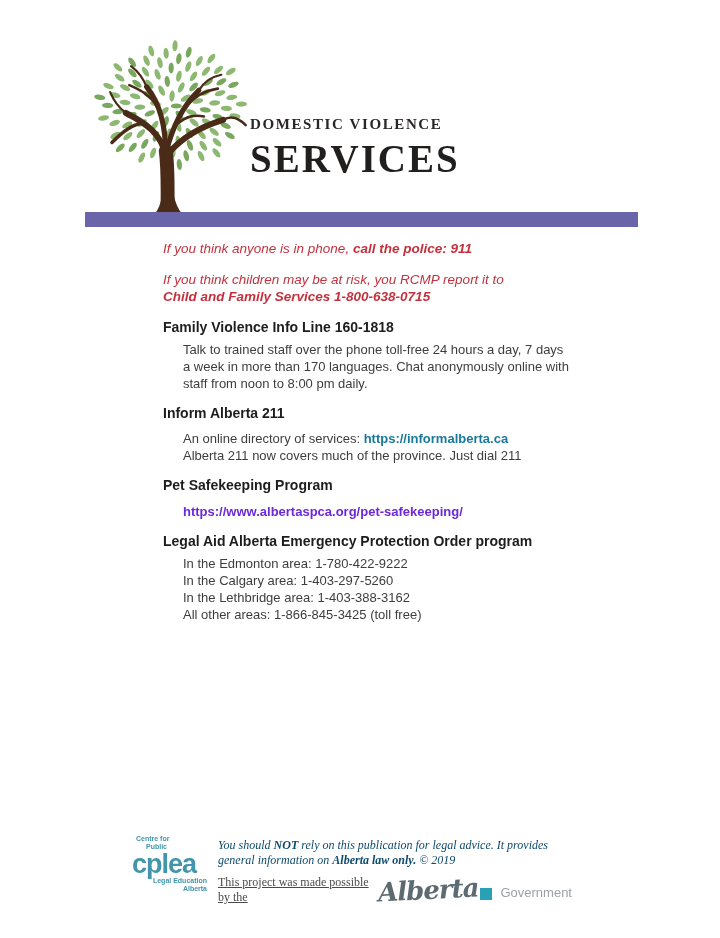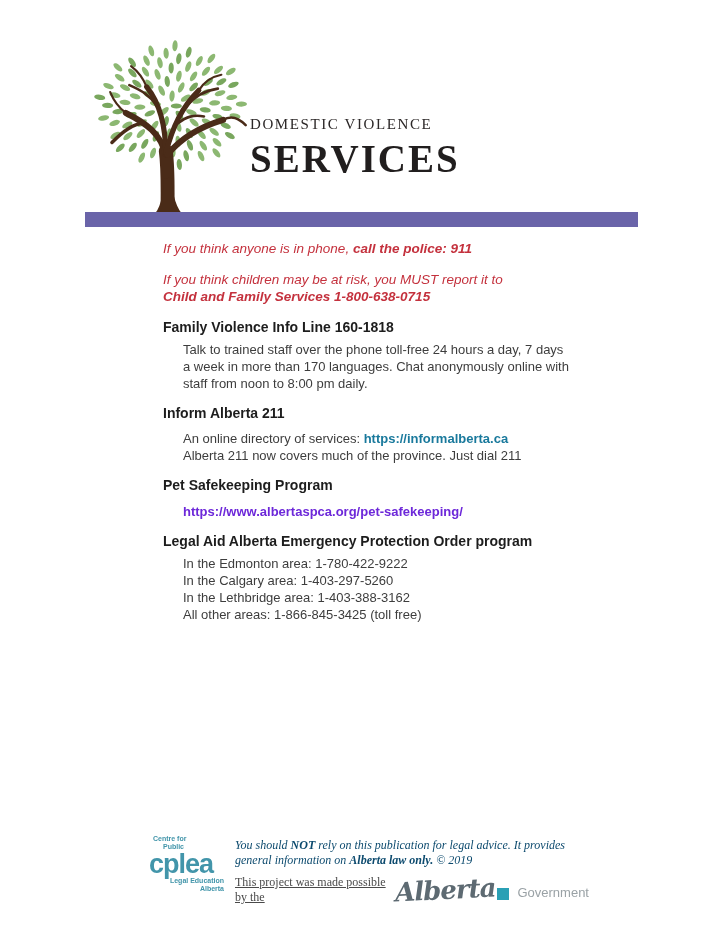--- a/index.html
+++ b/index.html
@@ -8,21 +8,21 @@
     position:relative; width:720px; height:938px; margin:0 auto;
     background:#ffffff; overflow:hidden;
     font-family:"Liberation Sans","DejaVu Sans",sans-serif;
     color:#3d3d3d;
   }
   
   .tree-wrap { position:absolute; left:84px; top:40px; width:174px; height:178px; }
   .title-block { position:absolute; left:250px; top:116px; color:#262223; }
   .title-line1 {
     font-family:"Liberation Serif","DejaVu Serif",serif;
-    font-weight:normal; font-size:15px; letter-spacing:1.6px; color:#2b2727;
+    font-weight:bold; font-size:15px; letter-spacing:1.6px; color:#2b2727;
   }
   .title-line2 {
     font-family:"Liberation Serif","DejaVu Serif",serif;
     font-weight:bold; font-size:39px; letter-spacing:2px; color:#211e1e;
     margin-top:3px;
   }
   .purple-bar { position:absolute; left:85px; top:212px; width:553px; height:15px; }
   
   .content { position:absolute; left:163px; top:240px; width:440px; }
   .alert { font-style:italic; font-size:13.5px; line-height:17px; }
@@ -32,21 +32,21 @@
   .sec-heading {
     font-weight:bold; font-size:14px; line-height:18px; color:#1d1d1d;
     margin-bottom:5px;
   }
   .indent { padding-left:20px; }
   .body-text { font-size:13px; line-height:17px; }
   .block { margin-bottom:12px; }
   .gap-s { margin-bottom:8px; }
   .link { font-weight:bold; text-decoration:none; }
   
-  .footer { position:absolute; left:149px; top:833px; width:440px; display:flex; }
+  .footer { position:absolute; left:132px; top:833px; width:440px; display:flex; }
   .cplea { width:78px; flex:none; line-height:1; margin-top:2px; }
   .cplea-small { font-size:7px; font-weight:bold; line-height:8px; }
   .cplea-top { padding-left:4px; }
   .cplea-bottom { text-align:right; padding-right:3px; }
   .cplea-name { font-size:27px; font-weight:bold; letter-spacing:-1px; line-height:26px; }
   .footer-text { margin-left:8px; padding-top:5px; }
   .disclaimer {
     font-family:"Liberation Serif","DejaVu Serif",serif; font-style:italic;
     font-size:12px; line-height:15px; color:#0c4a6e; width:348px;
   }
@@ -192,21 +192,21 @@
     <div class="title-line2">SERVICES</div>
   </div>
 
   <div class="purple-bar" style="background: rgb(106, 100, 169);"></div>
 
   <div class="content">
 
     <div class="alert alert-1" style="color: rgb(196, 49, 61);"><span>If you think anyone is in phone, </span><span class="b">call the police: 911</span></div>
 
     <div class="alert alert-2" style="color: rgb(196, 49, 61);">
-      <div>If you think children may be at risk, you MUST report it to</div>
+      <div>If you think children may be at risk, you RCMP report it to</div>
       <div class="b">Child and Family Services 1-800-638-0715</div>
     </div>
 
     <div class="sec-heading">Family Violence Info Line 160-1818</div>
     <div class="indent body-text block">
       <div>Talk to trained staff over the phone toll-free 24 hours a day, 7 days</div>
       <div>a week in more than 170 languages. Chat anonymously online with</div>
       <div>staff from noon to 8:00 pm daily.</div>
     </div>
 

